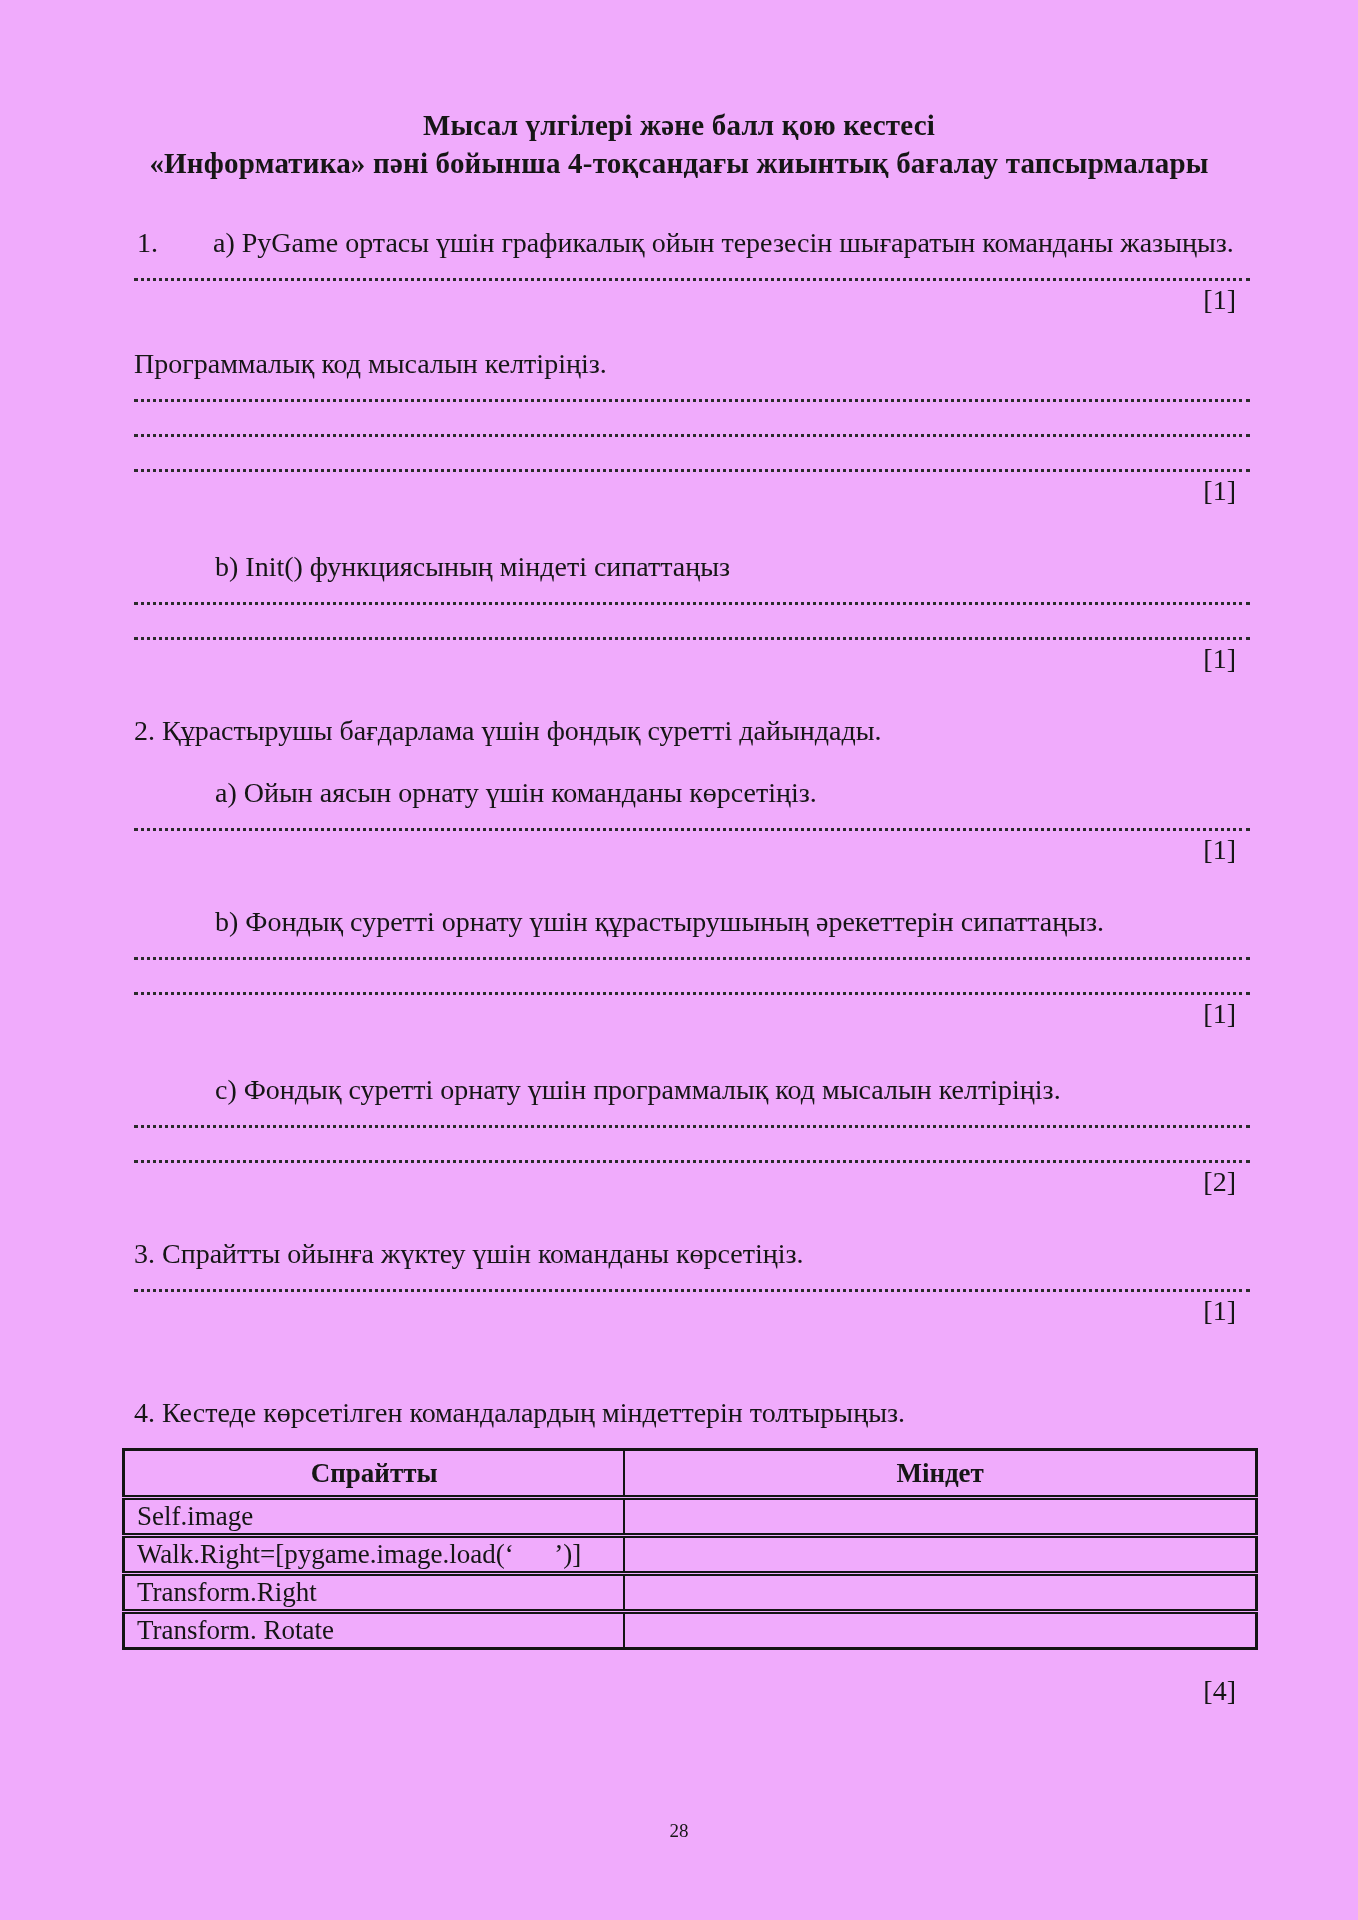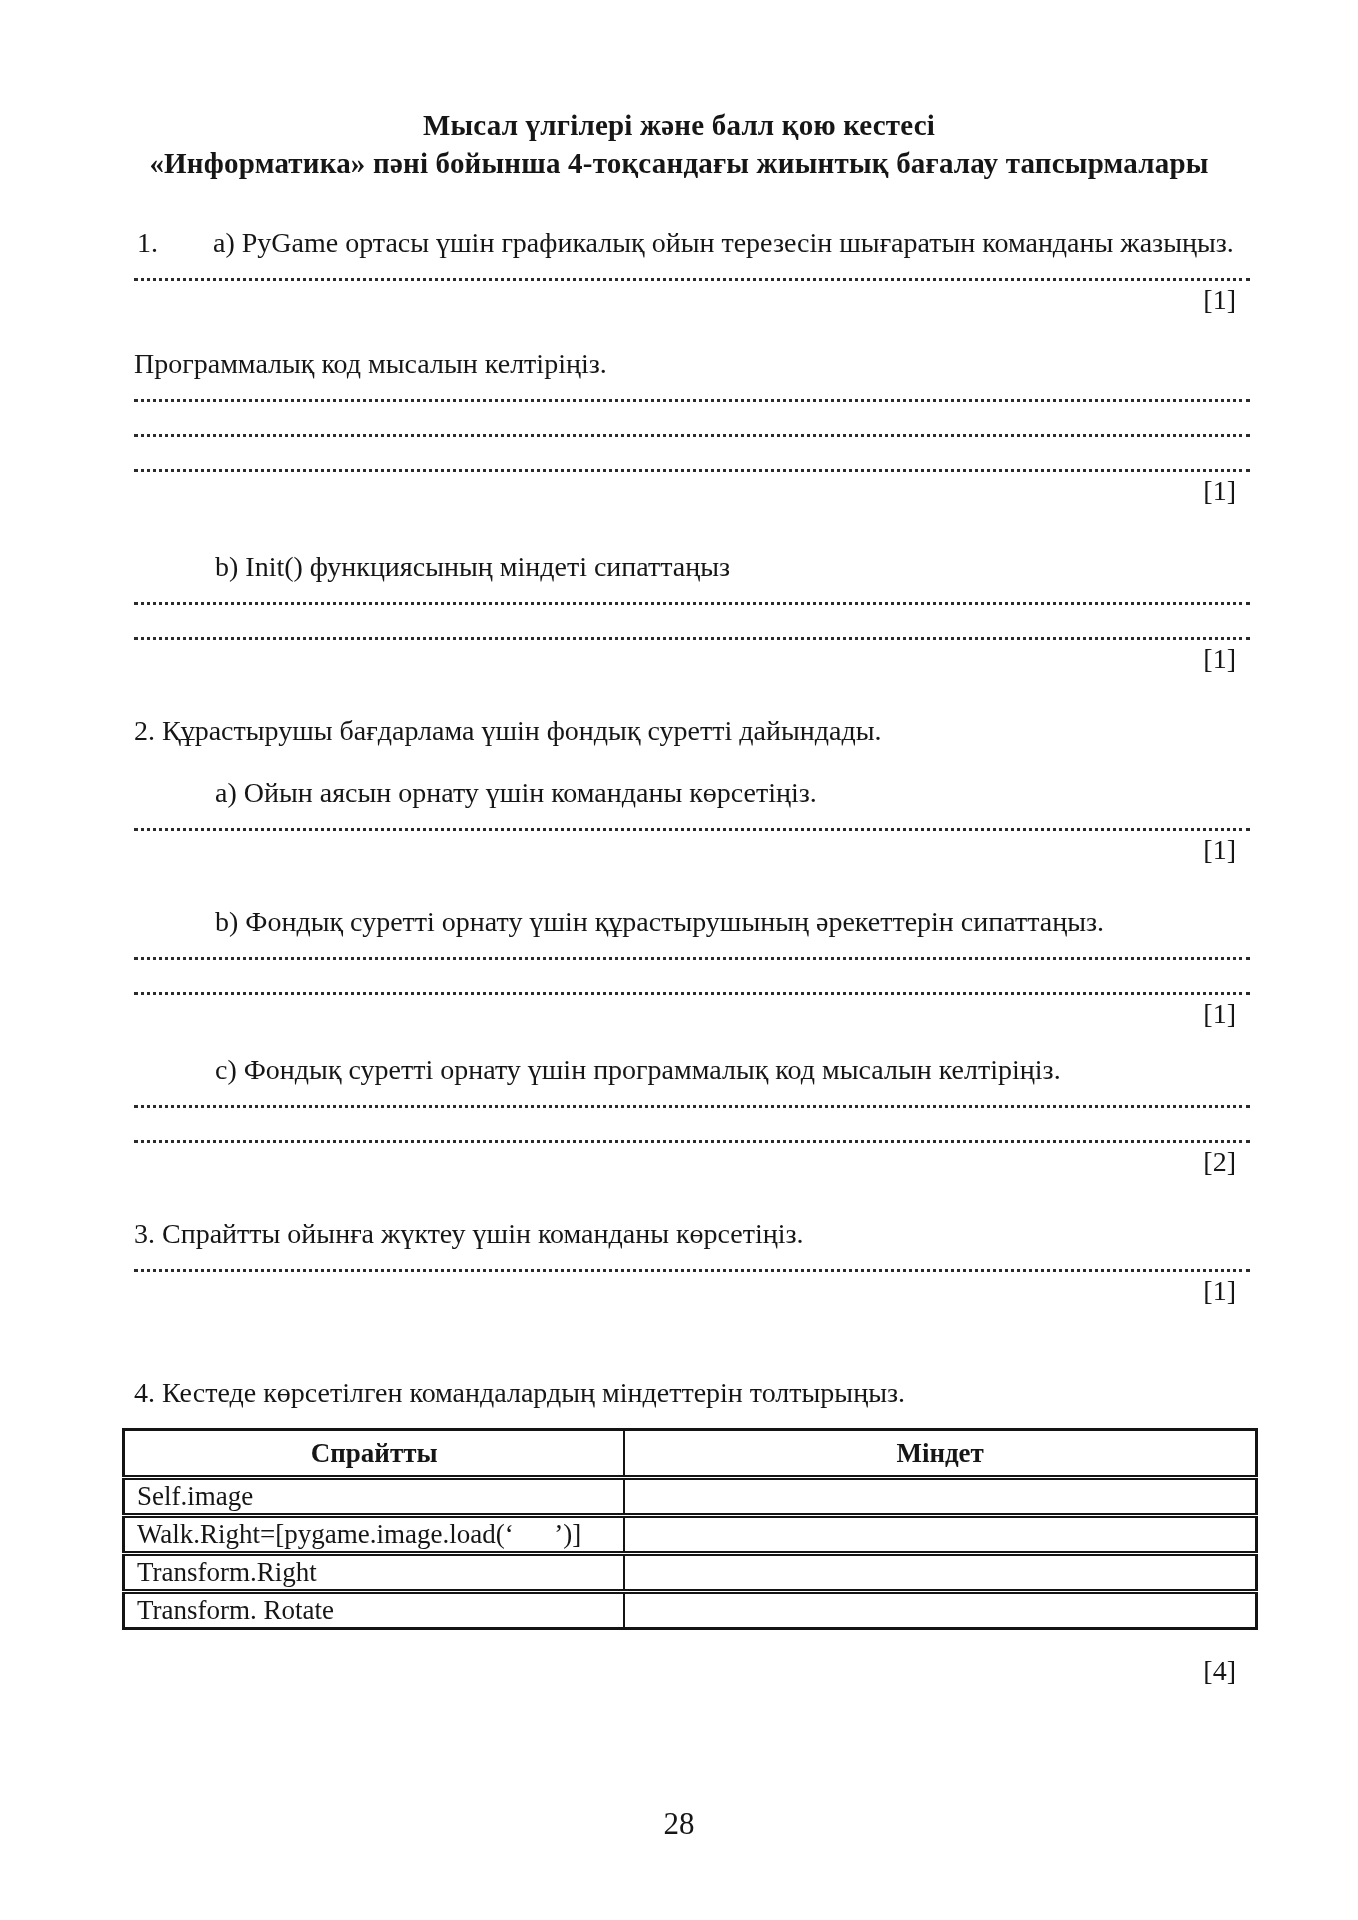--- a/index.html
+++ b/index.html
@@ -1,41 +1,41 @@
 <!DOCTYPE html>
 <html><head>
 <meta charset="utf-8">
 <style>
   html, body { margin: 0; padding: 0; background: #e9e9e9; }
   .page {
     position: relative;
     width: 1358px;
     height: 1920px;
     margin: 0 auto;
-    background: #ffffff;
+    background: #f0abfc;
     color: #161616;
     font-family: "Liberation Serif", "DejaVu Serif", serif;
     overflow: hidden;
   }
   .doc-header { padding-top: 106px; text-align: center; }
   .title-line {
     font-size: 29px;
     font-weight: bold;
     line-height: 38px;
     letter-spacing: 0.2px;
   }
   #content { margin: 0 108px 0 110px; font-size: 28px; }
   .block { margin-top: 40px; }
   #content > .block:nth-child(1)  { margin-top: 44px; }
   #content > .block:nth-child(2)  { margin-top: 32px; }
   #content > .block:nth-child(3)  { margin-top: 44px; }
   #content > .block:nth-child(4)  { margin-top: 40px; }
   #content > .block:nth-child(5)  { margin-top: 28px; }
   #content > .block:nth-child(6)  { margin-top: 40px; }
-  #content > .block:nth-child(7)  { margin-top: 24px; }
+  #content > .block:nth-child(7)  { margin-top: 44px; }
   #content > .block:nth-child(8)  { margin-top: 40px; }
   #content > .block:nth-child(9)  { margin-top: 70px; }
   #content > .block:nth-child(10) { margin-top: 18px; }
   .qtext { line-height: 34px; }
   .plain .qtext { padding-left: 24px; }
   .sub   .qtext { padding-left: 105px; }
   .q1    .qtext { padding-left: 27px; }
   .qnum  { display: inline-block; width: 76px; }
   .lines { margin-left: 24px; }
   .answer-line {
@@ -80,21 +80,21 @@
   }
   table.cmd-table tbody tr + tr td { border-top: 5px double #141414; }
   col.c1 { width: 44.2%; }
   col.c2 { width: 55.8%; }
   .page-footer {
     position: absolute;
     bottom: 78px;
     left: 0;
     width: 100%;
     text-align: center;
-    font-size: 31px;
+    font-size: 19px;
   }
 </style>
 </head>
 <body>
 
 <div class="page">
   <div class="doc-header">
     <div class="title-line">Мысал үлгілері және балл қою кестесі</div>
     <div class="title-line">«Информатика» пәні бойынша 4-тоқсандағы жиынтық бағалау тапсырмалары</div>
   </div>

